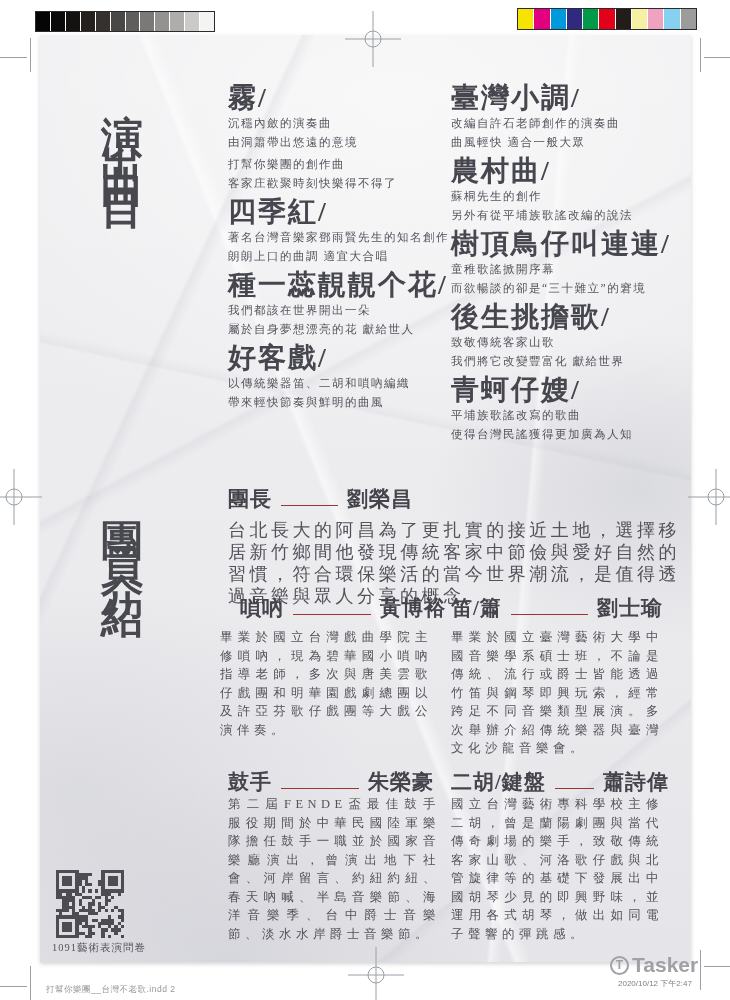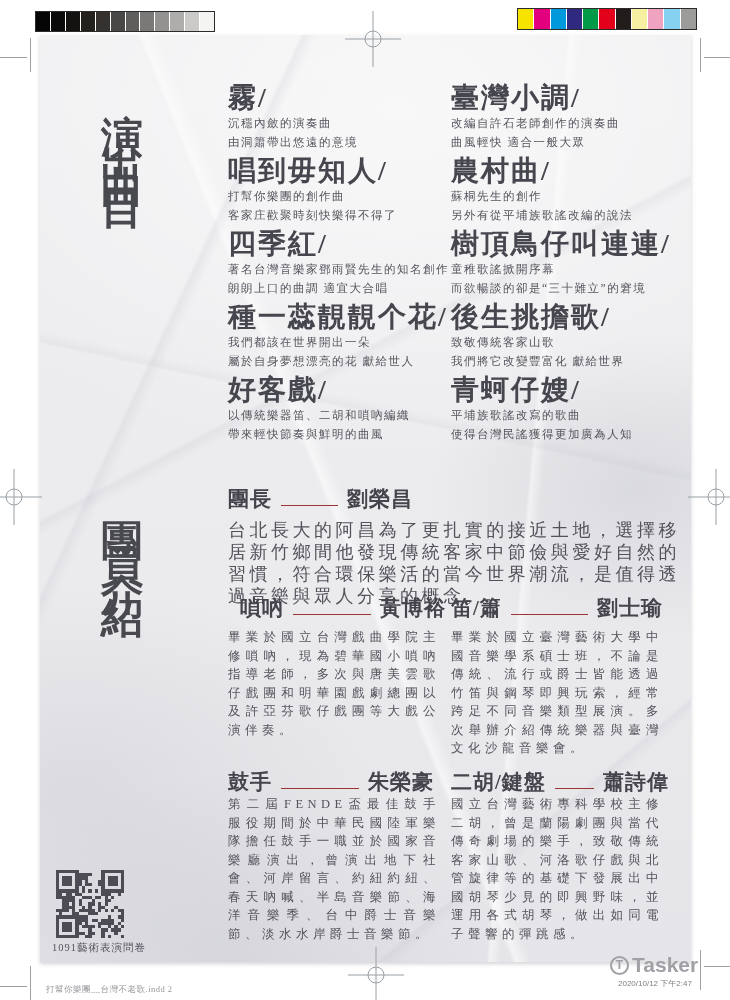--- a/index.html
+++ b/index.html
@@ -51,35 +51,35 @@
   
   .mem-head{position:absolute;display:flex;align-items:flex-end;font-size:21px;
             color:#45444c;font-weight:600;letter-spacing:1px}
   .mem-head .role,.mem-head .name{line-height:1.25}
   .mem-head .rule{flex:1;height:1.5px;background:#9c3434;margin:0 9px 6px;min-width:18px}
   .bio{position:absolute;font-size:12.5px;line-height:18.5px;letter-spacing:4.5px;
        color:#53525b;word-break:break-all;text-align:justify}
   #leader-head{left:228px;top:486px;width:185px}
   #leader-bio{left:228px;top:519px;width:452px;font-size:18px;line-height:22px;letter-spacing:3.5px}
   #m1-head{left:240px;top:595px;width:206px}
-  #m1-bio{left:228px;top:628px;width:212px}
+  #m1-bio{left:220px;top:628px;width:212px}
   #m2-head{left:451px;top:595px;width:212px}
   #m2-bio{left:451px;top:628px;width:212px}
   #m3-head{left:228px;top:769px;width:206px}
   #m3-bio{left:228px;top:795px;width:212px}
   #m4-head{left:451px;top:769px;width:218px}
   #m4-bio{left:451px;top:795px;width:212px}
 
   
   #qr{position:absolute;left:56px;top:870px;width:68px;height:68px}
   #qr svg{width:100%;height:100%;fill:#4d4c54}
   #qr-caption{position:absolute;left:52px;top:941px;font-size:10.5px;letter-spacing:1px;color:#55545d}
 
   
-  #filename{position:absolute;left:46px;top:984px;font-family:Liberation Serif, serif;
+  #filename{position:absolute;left:46px;top:984px;font-family:Liberation Sans, sans-serif;
             font-size:8.5px;letter-spacing:.5px;color:#97979c}
   #tasker{position:absolute;left:610px;top:953px;display:flex;align-items:center;gap:3px;
           font-family:"Liberation Sans",sans-serif;font-weight:700;font-size:21px;color:#a0a0a6}
   #tasker .circle{width:19px;height:19px;border:2.5px solid #a0a0a6;border-radius:50%;
           display:flex;align-items:center;justify-content:center;font-size:12px;line-height:1}
   #timestamp{position:absolute;left:618px;top:978px;font-family:"Liberation Sans",sans-serif;
           font-size:8px;color:#7f7f86}
 </style>
 </head>
 <body>
@@ -146,21 +146,20 @@
 
 <div class="v-title" id="v-title-program">演出曲目</div>
 
 <div class="song-col" id="song-col-left">
   <div class="song">
     <div class="song-title">霧/</div>
     <div class="song-desc">沉穩內斂的演奏曲</div>
     <div class="song-desc">由洞簫帶出悠遠的意境</div>
   </div>
   <div class="song">
-    <div class="song-title">唱到毋知人/</div>
     <div class="song-desc">打幫你樂團的創作曲</div>
     <div class="song-desc">客家庄歡聚時刻快樂得不得了</div>
   </div>
   <div class="song">
     <div class="song-title">四季紅/</div>
     <div class="song-desc">著名台灣音樂家鄧雨賢先生的知名創作</div>
     <div class="song-desc">朗朗上口的曲調 適宜大合唱</div>
   </div>
   <div class="song">
     <div class="song-title">種一蕊靚靚个花/</div>

